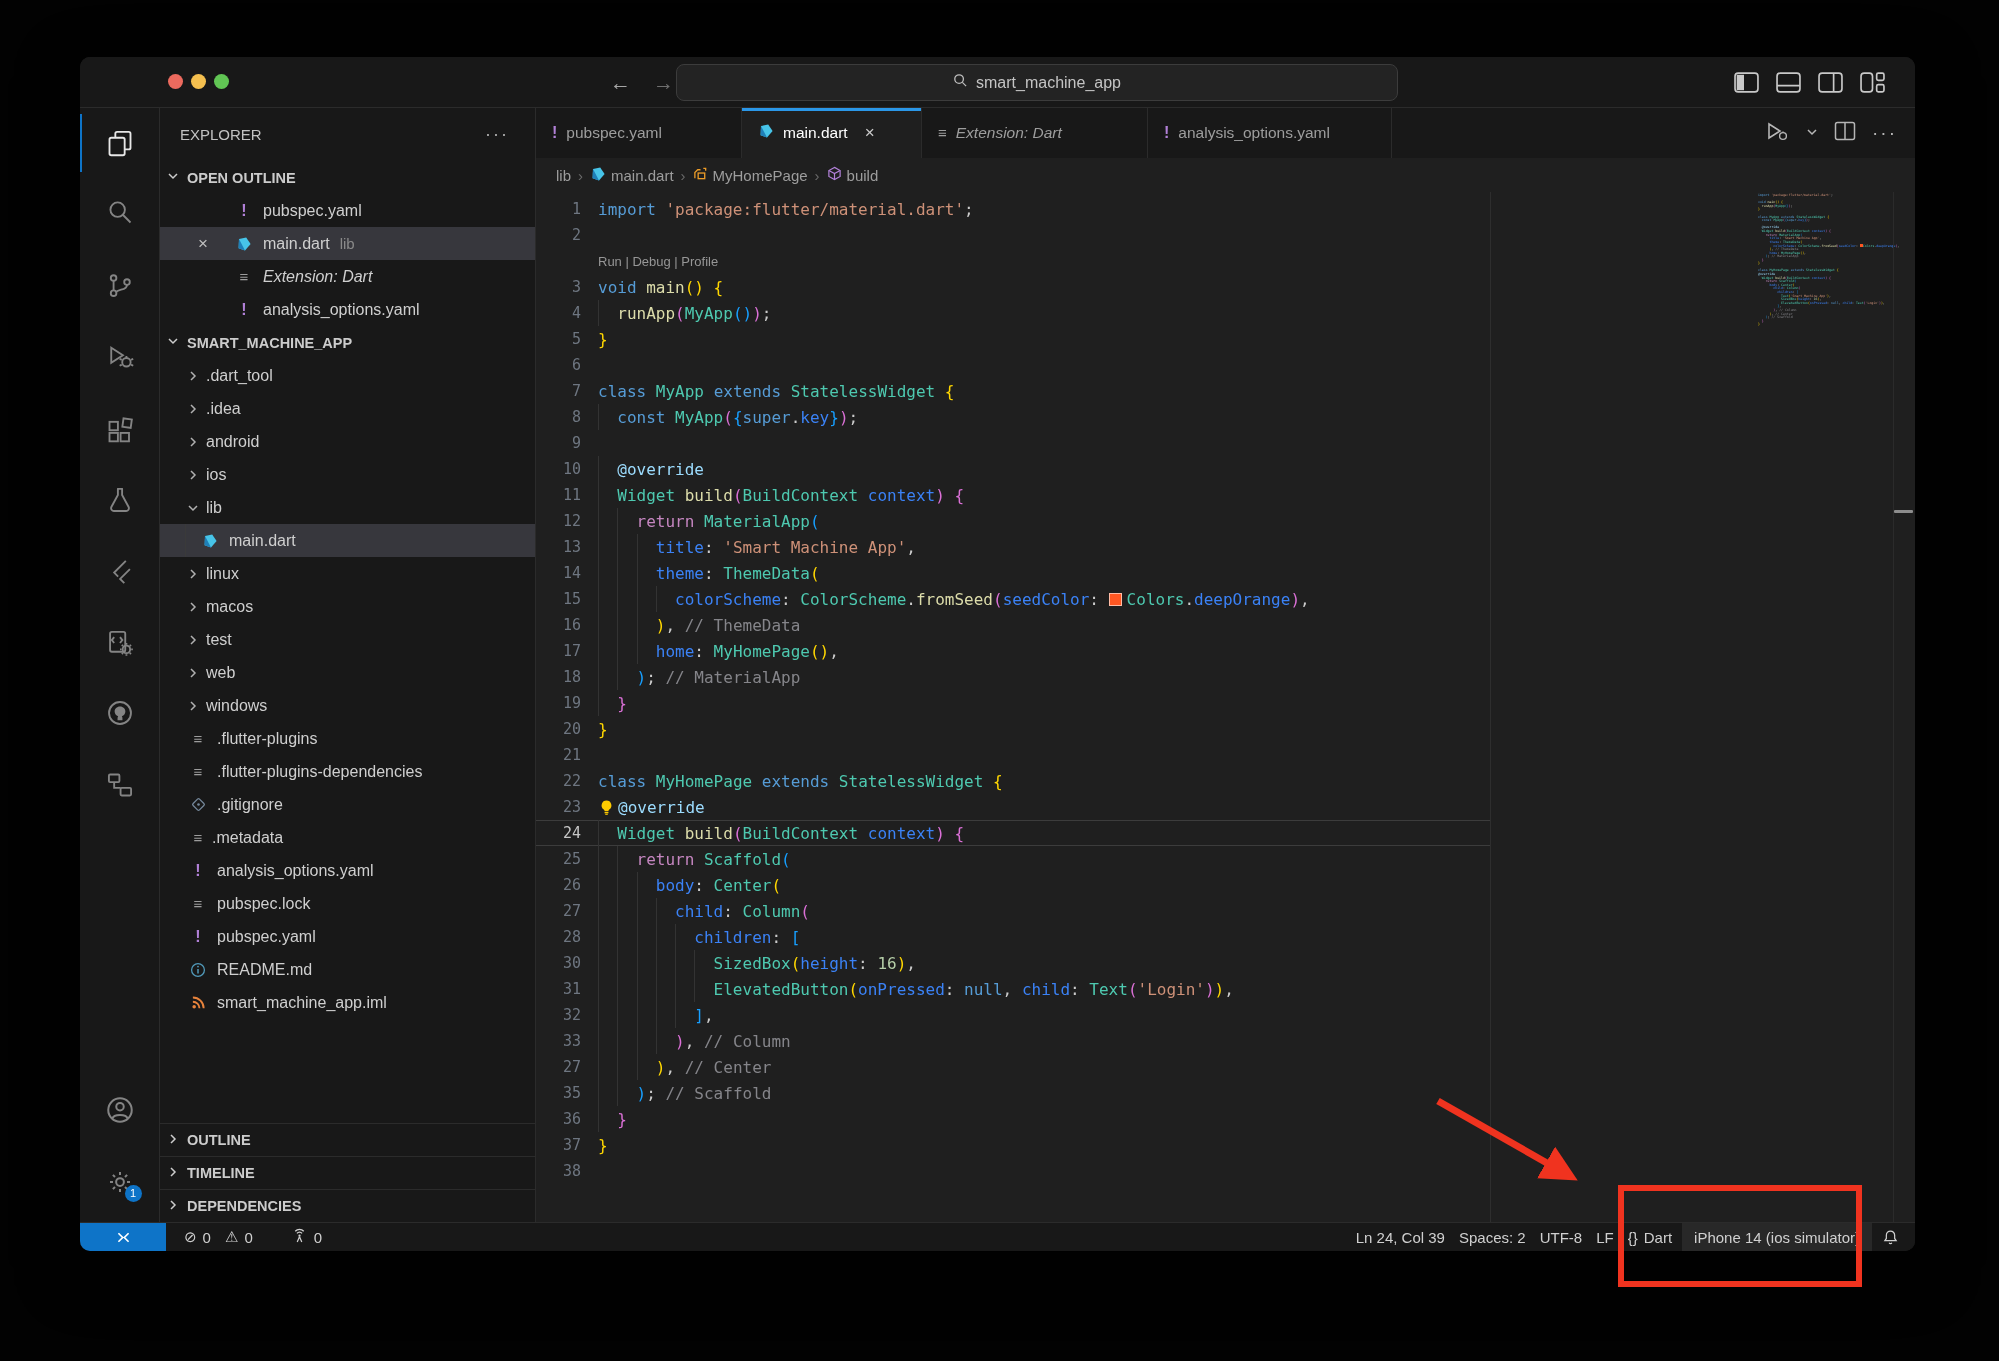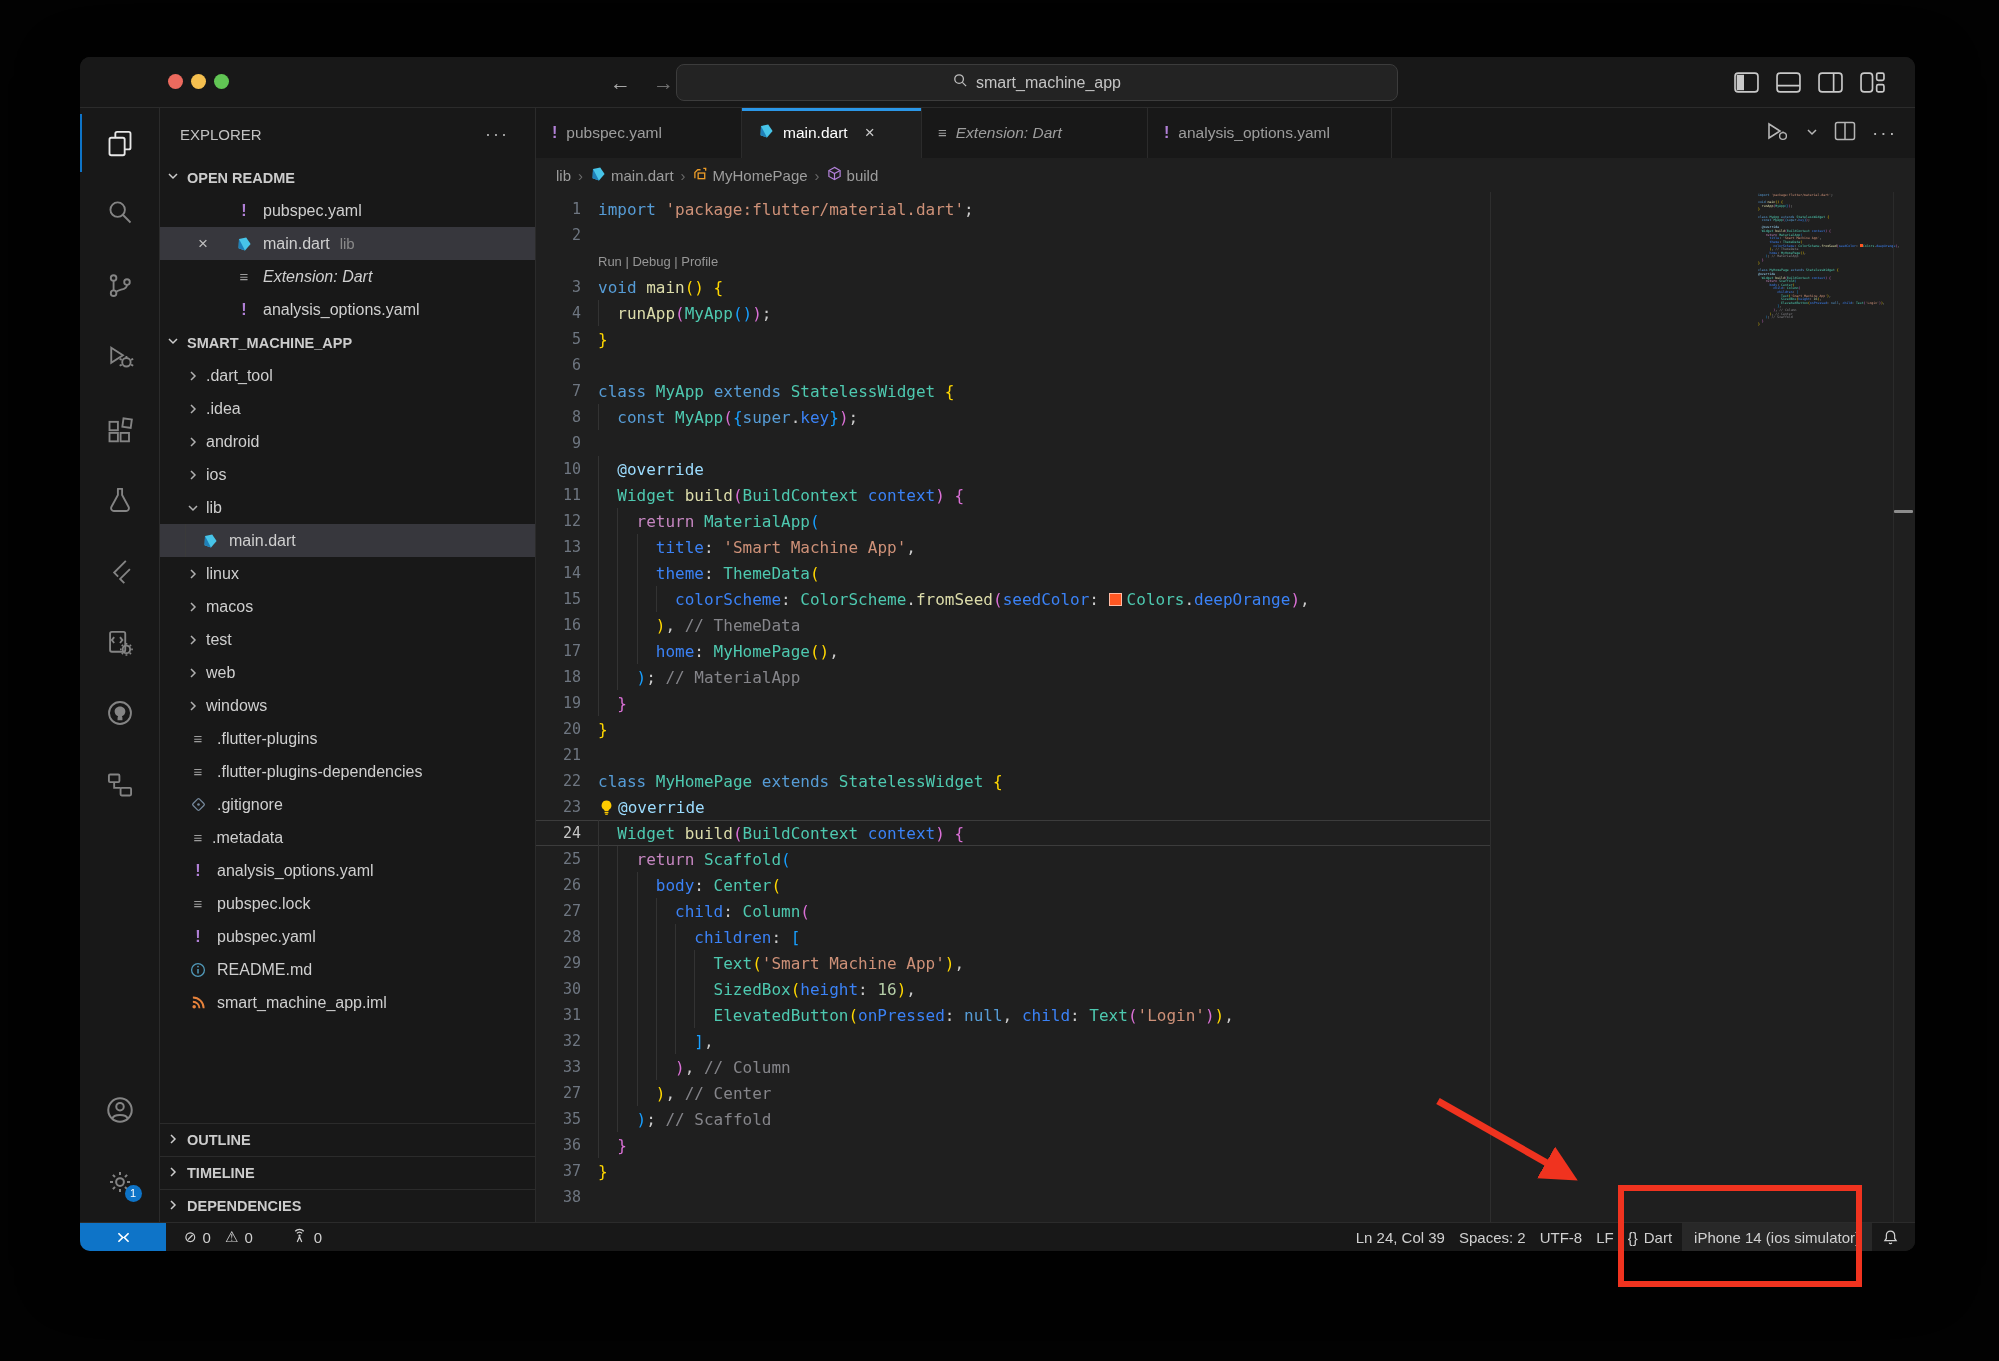--- a/index.html
+++ b/index.html
@@ -245,21 +245,21 @@
 
       <div class="sidebar">
         <div class="explorer-title">
           <span>EXPLORER</span>
           <span class="more">···</span>
         </div>
         <div class="sec-header">
           <span class="chev"><svg width="14" height="14" viewBox="0 0 14 14">
                 <polyline points="3,5 7,9 11,5" fill="none" stroke="#cccccc" stroke-width="1.5"></polyline>
               </svg></span>
-          <span>OPEN README</span>
+          <span>OPEN OUTLINE</span>
         </div>
         <div id="open-editors">
             <div class="row oe-row">
               <span class="oe-close"></span>
               <span class="ficon">
                 <span class="ic-warn">!</span>
               </span>
               <span class="label" style="margin-left: 7px;">pubspec.yaml</span>
             </div>
             <div class="row oe-row selected">
@@ -693,30 +693,20 @@
                 <span class="code-text"><span class="tk-pl">        </span><span class="tk-prop">child</span><span class="tk-pl">:</span><span class="tk-pl"> </span><span class="tk-cls">Column</span><span class="tk-b2">(</span></span>
               </div>
               <div class="code-row">
                 <span class="gutter">28</span>
                 <div class="indent-guide" style="left: 62px;"></div>
                 <div class="indent-guide" style="left: 81.26px;"></div>
                 <div class="indent-guide" style="left: 100.52px;"></div>
                 <div class="indent-guide" style="left: 119.78px;"></div>
                 <div class="indent-guide" style="left: 139.04px;"></div>
                 <span class="code-text"><span class="tk-pl">          </span><span class="tk-prop">children</span><span class="tk-pl">:</span><span class="tk-pl"> </span><span class="tk-b3">[</span></span>
-              </div>
-              <div class="code-row">
-                <span class="gutter">29</span>
-                <div class="indent-guide" style="left: 62px;"></div>
-                <div class="indent-guide" style="left: 81.26px;"></div>
-                <div class="indent-guide" style="left: 100.52px;"></div>
-                <div class="indent-guide" style="left: 119.78px;"></div>
-                <div class="indent-guide" style="left: 139.04px;"></div>
-                <div class="indent-guide" style="left: 158.3px;"></div>
-                <span class="code-text"><span class="tk-pl">            </span><span class="tk-cls">Text</span><span class="tk-b1">(</span><span class="tk-str">'Smart Machine App'</span><span class="tk-b1">)</span><span class="tk-pl">,</span></span>
               </div>
               <div class="code-row">
                 <span class="gutter">30</span>
                 <div class="indent-guide" style="left: 62px;"></div>
                 <div class="indent-guide" style="left: 81.26px;"></div>
                 <div class="indent-guide" style="left: 100.52px;"></div>
                 <div class="indent-guide" style="left: 119.78px;"></div>
                 <div class="indent-guide" style="left: 139.04px;"></div>
                 <div class="indent-guide" style="left: 158.3px;"></div>
                 <span class="code-text"><span class="tk-pl">            </span><span class="tk-cls">SizedBox</span><span class="tk-b1">(</span><span class="tk-prop">height</span><span class="tk-pl">:</span><span class="tk-pl"> </span><span class="tk-num">16</span><span class="tk-b1">)</span><span class="tk-pl">,</span></span>

